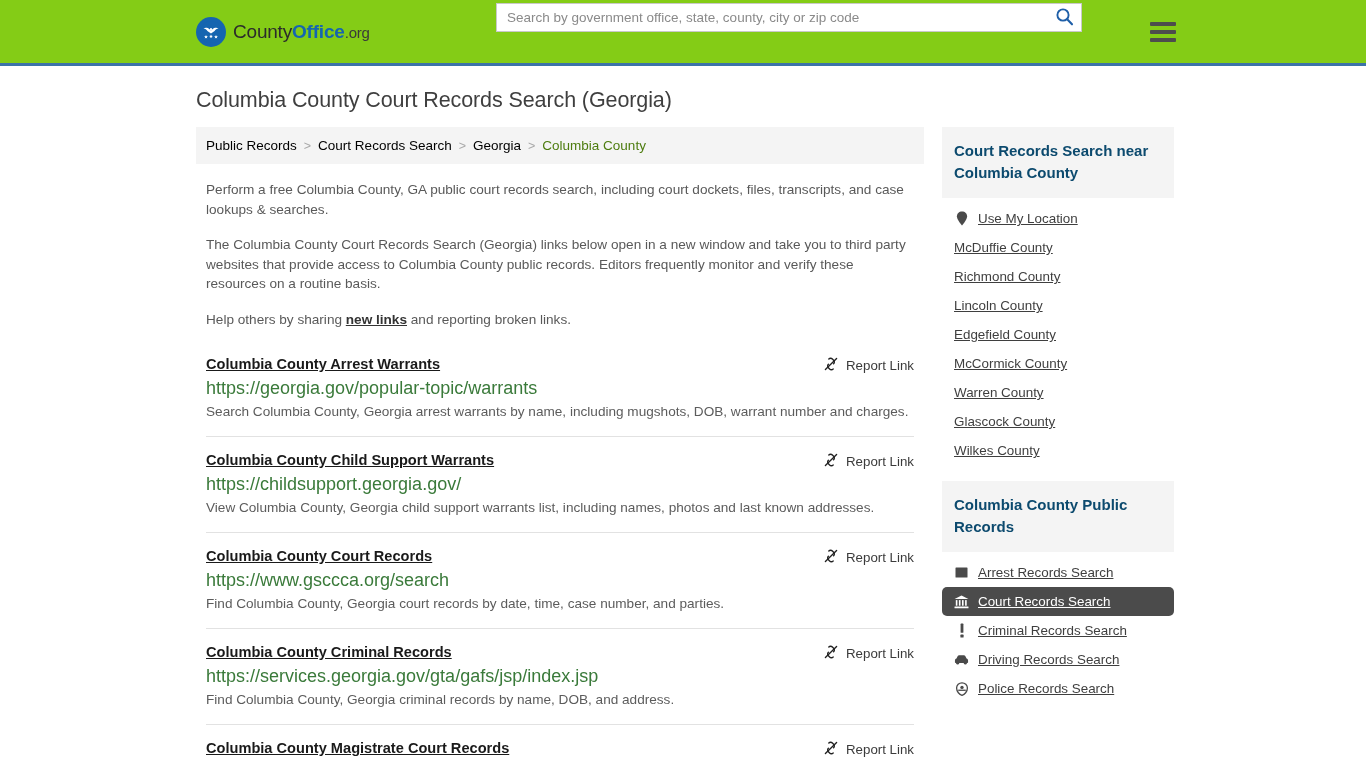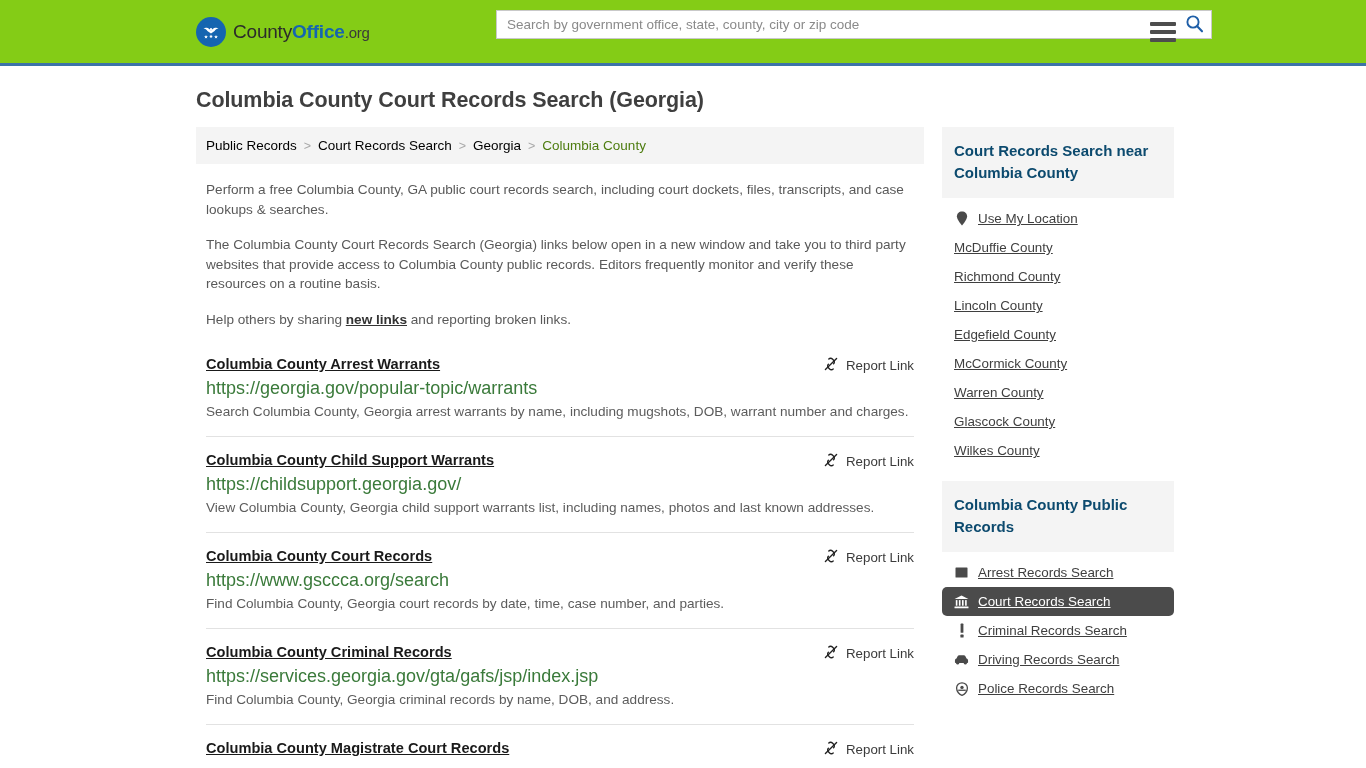--- a/index.html
+++ b/index.html
@@ -48,22 +48,22 @@
     color: #2b2b2b;
     letter-spacing: -0.2px;
     white-space: nowrap;
   }
   .brand-text .b-bold { font-weight: bold; color: #1565b0; }
   .brand-text .b-org { font-size: 15px; color: #3a3a3a; }
 
   .search-wrap {
     position: absolute;
     left: 496px;
-    top: 10px;
-    width: 716px;
+    top: 3px;
+    width: 586px;
     height: 29px;
     display: flex;
     align-items: center;
     background: #ffffff;
     border: 1px solid #c9c9c9;
   }
   .search-input {
     flex: 1;
     border: none;
     outline: none;
@@ -111,21 +111,21 @@
 
   
   .page {
     width: 1366px;
     padding: 0;
   }
   .page-title {
     margin: 0;
     padding: 22px 0 0 196px;
     font-size: 21.5px;
-    font-weight: bold;
+    font-weight: normal;
     color: #3f3f3f;
     letter-spacing: -0.1px;
   }
   .columns {
     display: flex;
     align-items: flex-start;
     padding-left: 196px;
     margin-top: 14px;
     gap: 18px;
   }

